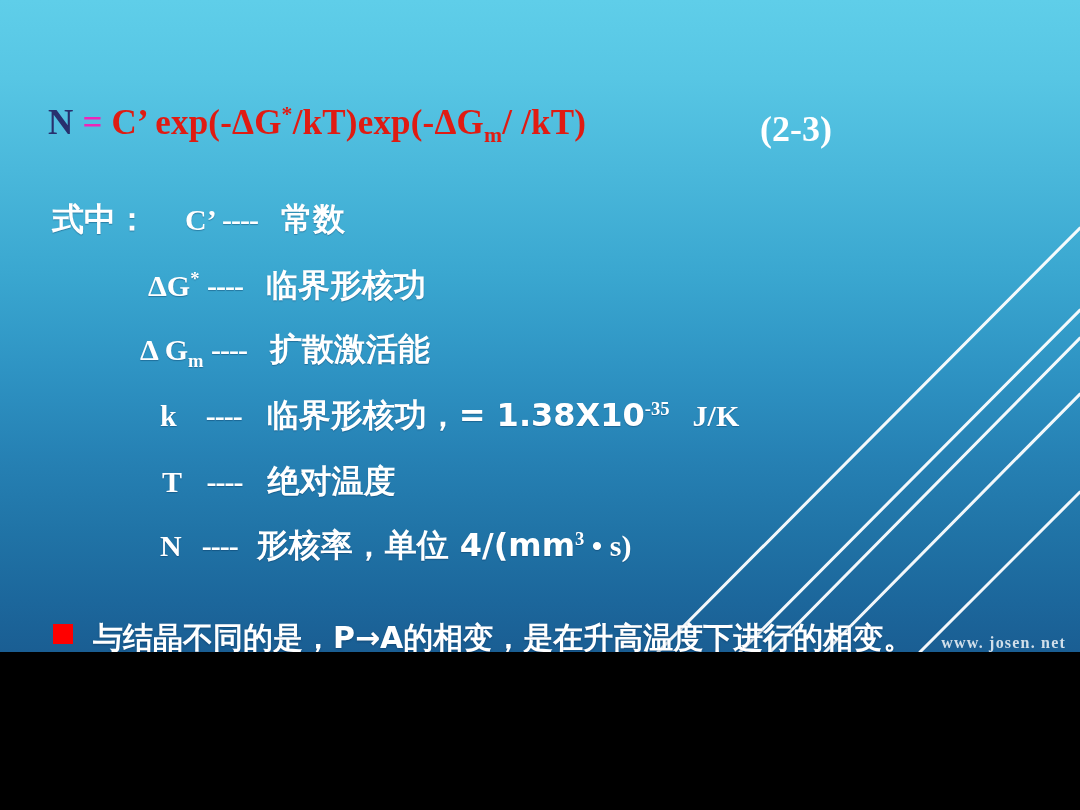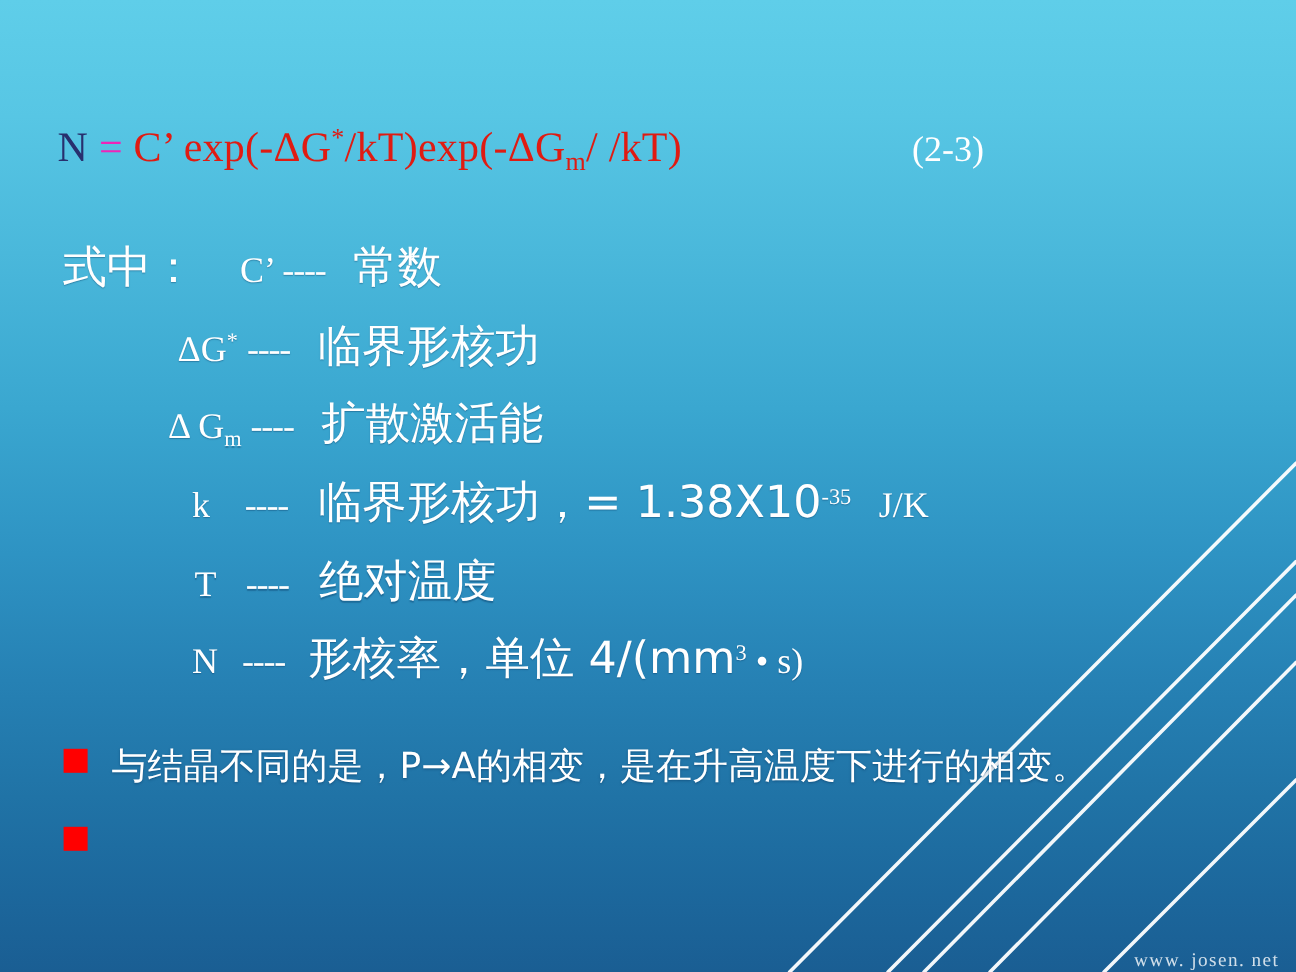--- a/index.html
+++ b/index.html
@@ -4,34 +4,35 @@
 <title>Slide</title>
 <style>
   html, body {
     margin: 0;
     padding: 0;
     background: #000;
   }
   #slide {
     position: relative;
     width: 1080px;
-    height: 810px;
+    height: 652px;
     overflow: hidden;
     background: linear-gradient(to bottom,
         #5fcee9 0%,
         #57c6e4 12%,
         #4ab8db 26%,
         #3aa7d0 42%,
         #2e93c3 57%,
         #2681b4 70%,
         #2073a6 82%,
         #1c679c 92%,
         #1a5e93 100%);
     font-family: "Liberation Serif", "DejaVu Serif", serif;
     color: #ffffff;
+    font-weight: bold;
     -webkit-font-smoothing: antialiased;
   }
 
   
   .deco-lines {
     position: absolute;
     right: 0;
     bottom: 0;
     width: 460px;
     height: 520px;
@@ -48,36 +49,36 @@
     white-space: nowrap;
     letter-spacing: 0.2px;
   }
   .formula .sym-n { color: #28306e; }
   .formula .sym-eq { color: #ef25b8; }
   .formula .sym-red { color: #e01b12; }
   .eqnum {
     position: absolute;
     left: 760px;
     top: 108px;
-    font-size: 30px;
+    font-size: 36px;
     color: #ffffff;
     white-space: nowrap;
   }
 
   .defline {
     position: absolute;
     font-size: 30px;
     white-space: nowrap;
     color: #ffffff;
     font-family: "Liberation Serif", "DejaVu Serif", serif;
     text-shadow: 0 1px 1px rgba(0,40,80,0.35);
   }
   .defline .cjk {
     font-family: "DejaVu Sans", "Liberation Sans", sans-serif;
-    font-size: 37px;
+    font-size: 32px;
     margin-top: 46px;
   }
   .dash { letter-spacing: -1px; }
 
   .bullet-line {
     position: absolute;
     font-size: 30px;
     white-space: nowrap;
     color: #ffffff;
     text-shadow: 0 1px 2px rgba(0,40,80,0.45);

